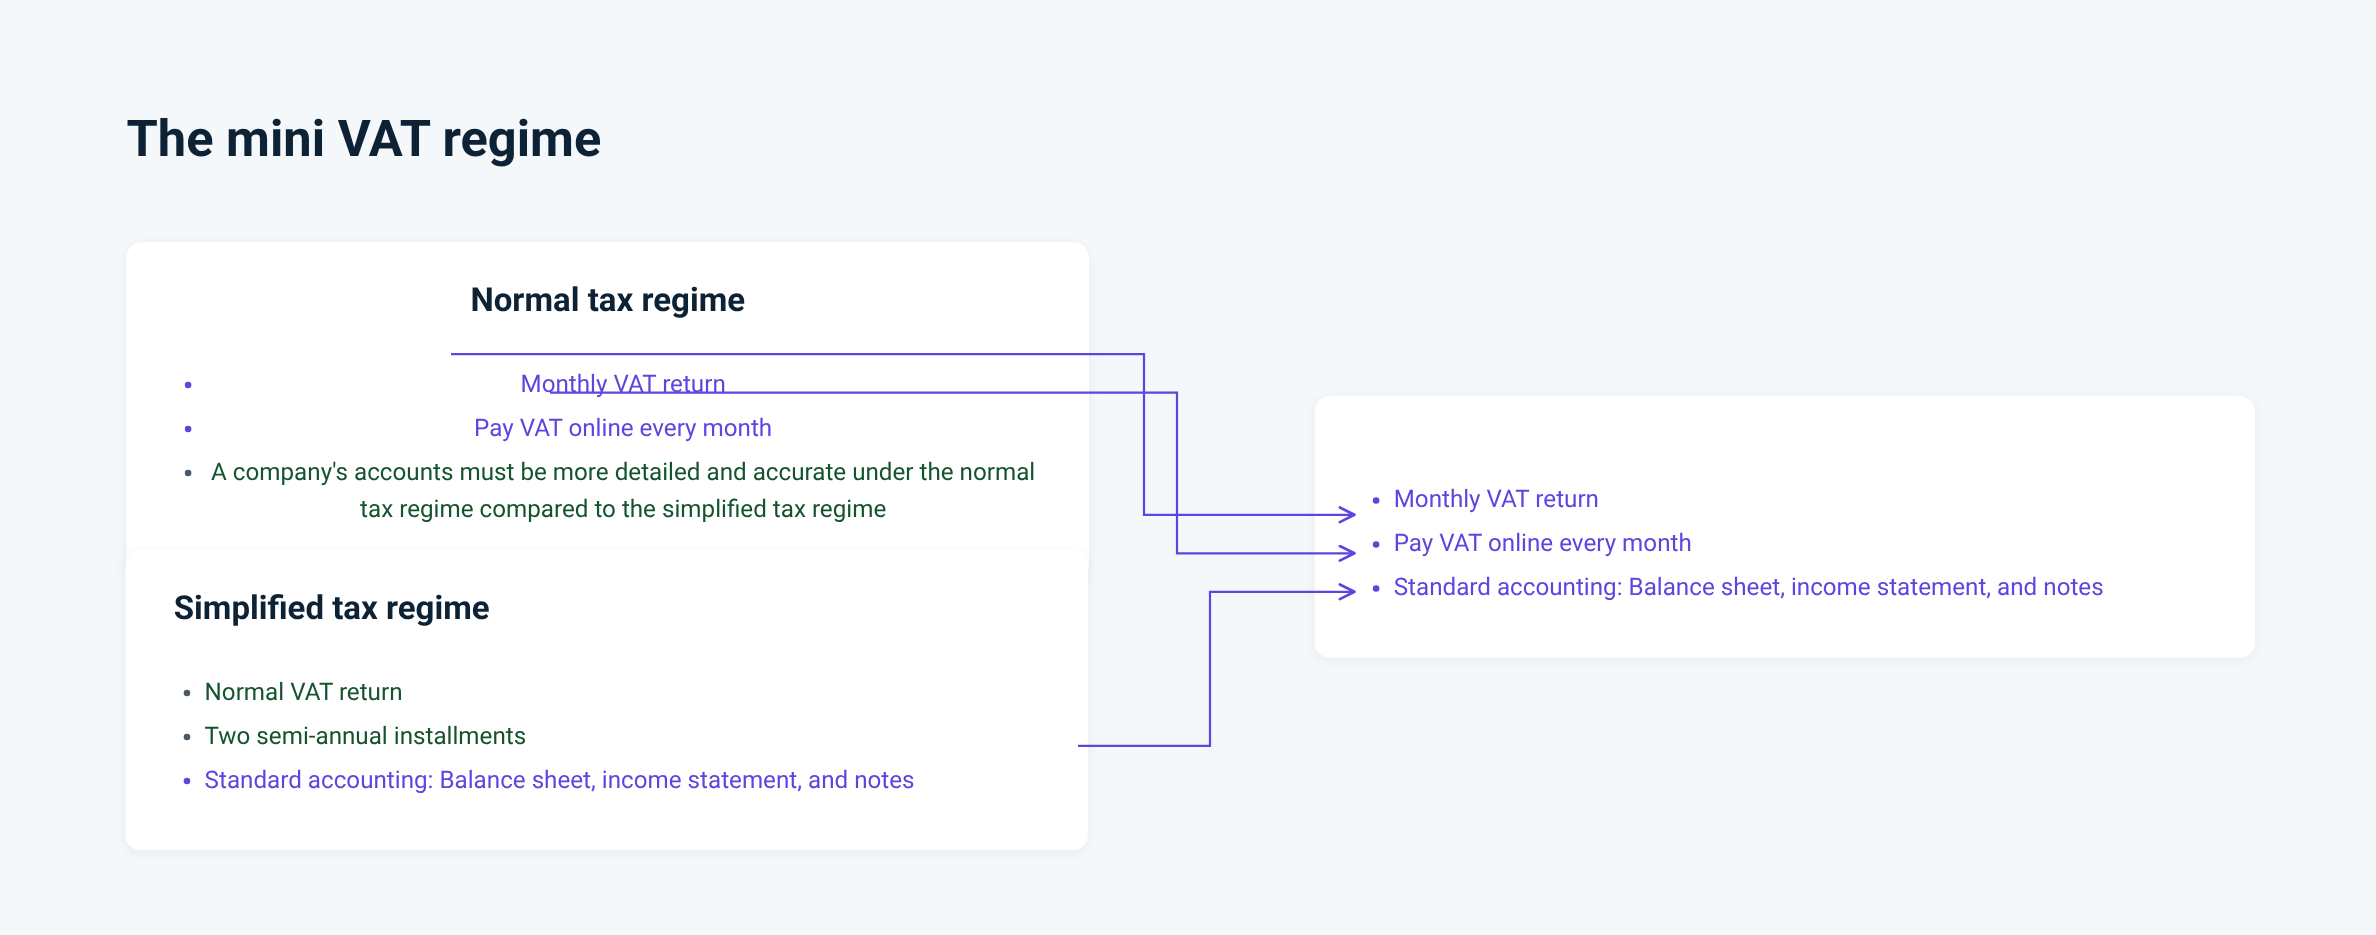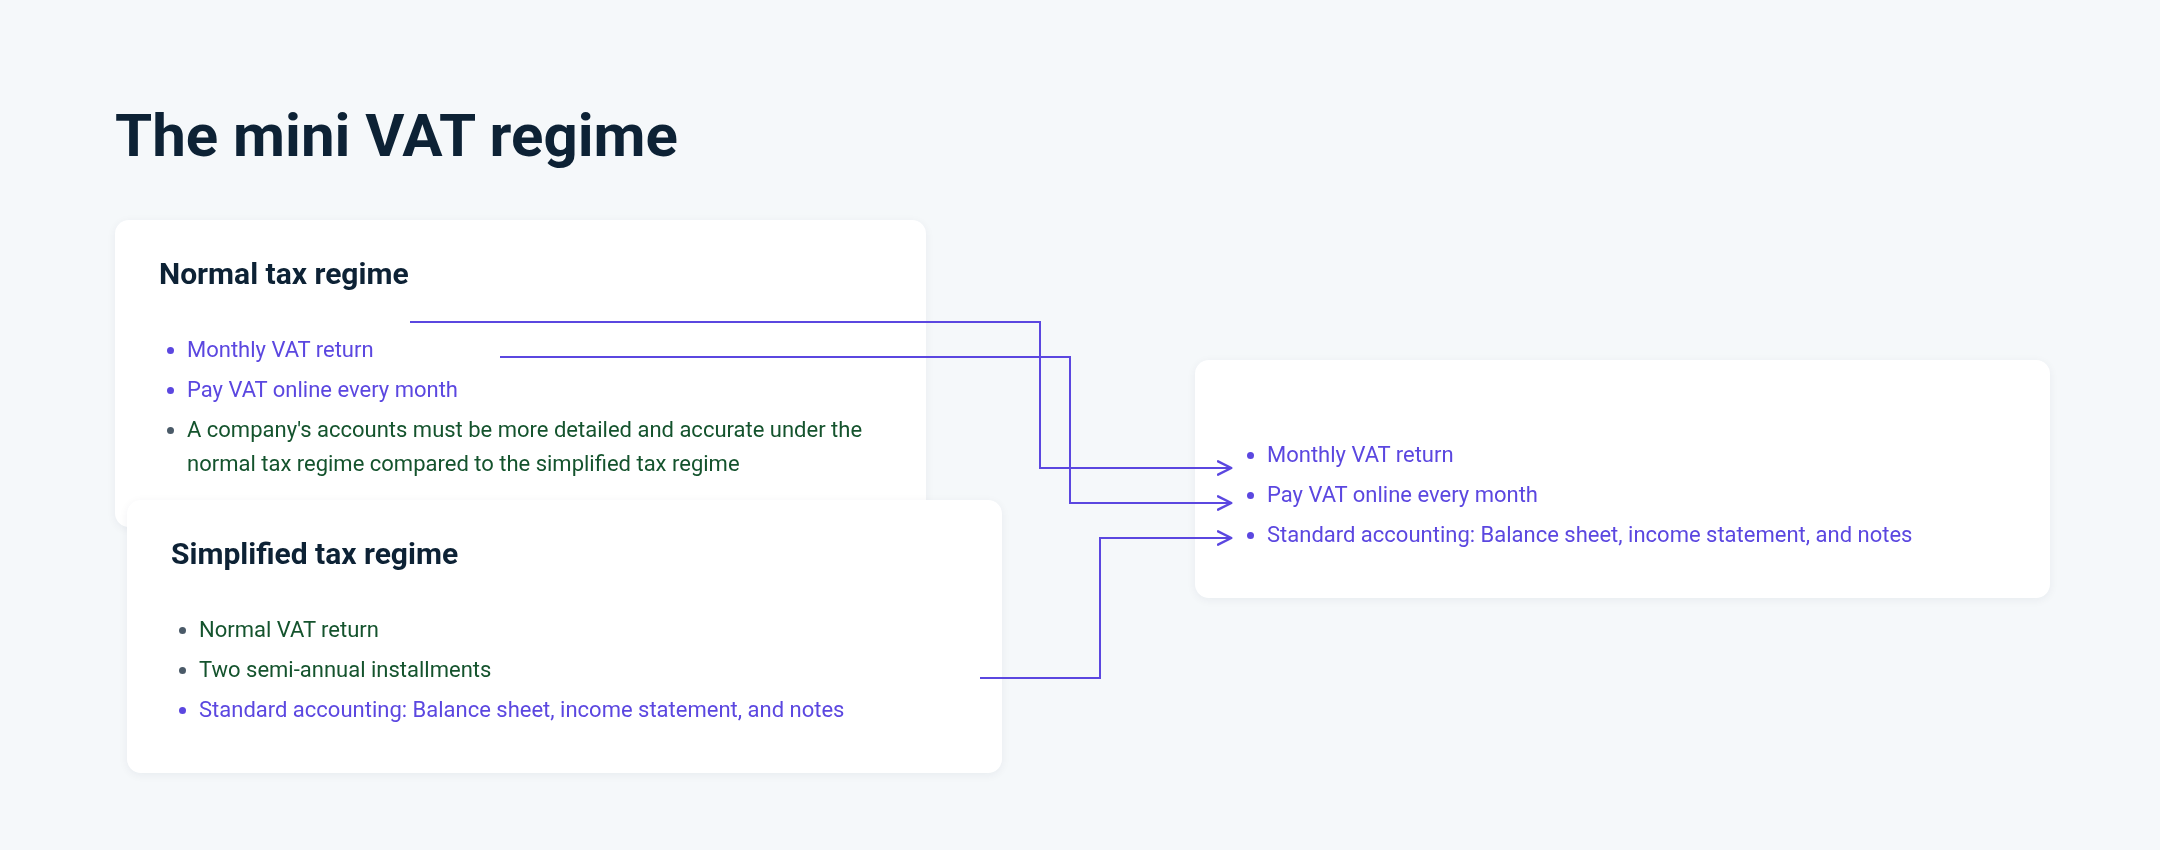--- a/index.html
+++ b/index.html
@@ -7,21 +7,21 @@
   body {
     background: #f5f8fa;
     font-family: -apple-system, BlinkMacSystemFont, "Segoe UI", Roboto, Helvetica, Arial, sans-serif;
     position: relative;
     color: #0d2235;
   }
   .page-title {
     position: absolute;
     left: 115px;
     top: 100px;
-    font-size: 60px;
+    font-size: 46px;
     font-weight: 700;
     color: #0d2235;
   }
   .card {
     position: absolute;
     background: #ffffff;
     border-radius: 14px;
     box-shadow: 0 2px 10px rgba(10,30,60,0.06);
     padding: 36px 44px 40px 44px;
   }
@@ -40,22 +40,22 @@
     font-size: 22px;
     line-height: 1.55;
     margin-bottom: 6px;
   }
   li.dim { color: #14532d; }
   li.dim::marker { color: #4a5a68; }
   li.hl { color: #5b47e0; }
   li.hl::marker { color: #5b47e0; }
 
   
-  #card-normal { left: 115px; top: 220px; width: 811px; }
-  #card-simplified { left: 127px; top: 500px; width: 875px; }
+  #card-normal { left: 115px; top: 220px; width: 875px; text-align: center; }
+  #card-simplified { left: 114px; top: 500px; width: 875px; }
   #card-mini { left: 1195px; top: 360px; width: 855px; }
 
   svg.connectors {
     position: absolute;
     left: 0; top: 0;
     width: 2160px; height: 850px;
     pointer-events: none;
   }
 </style>
 </head>

